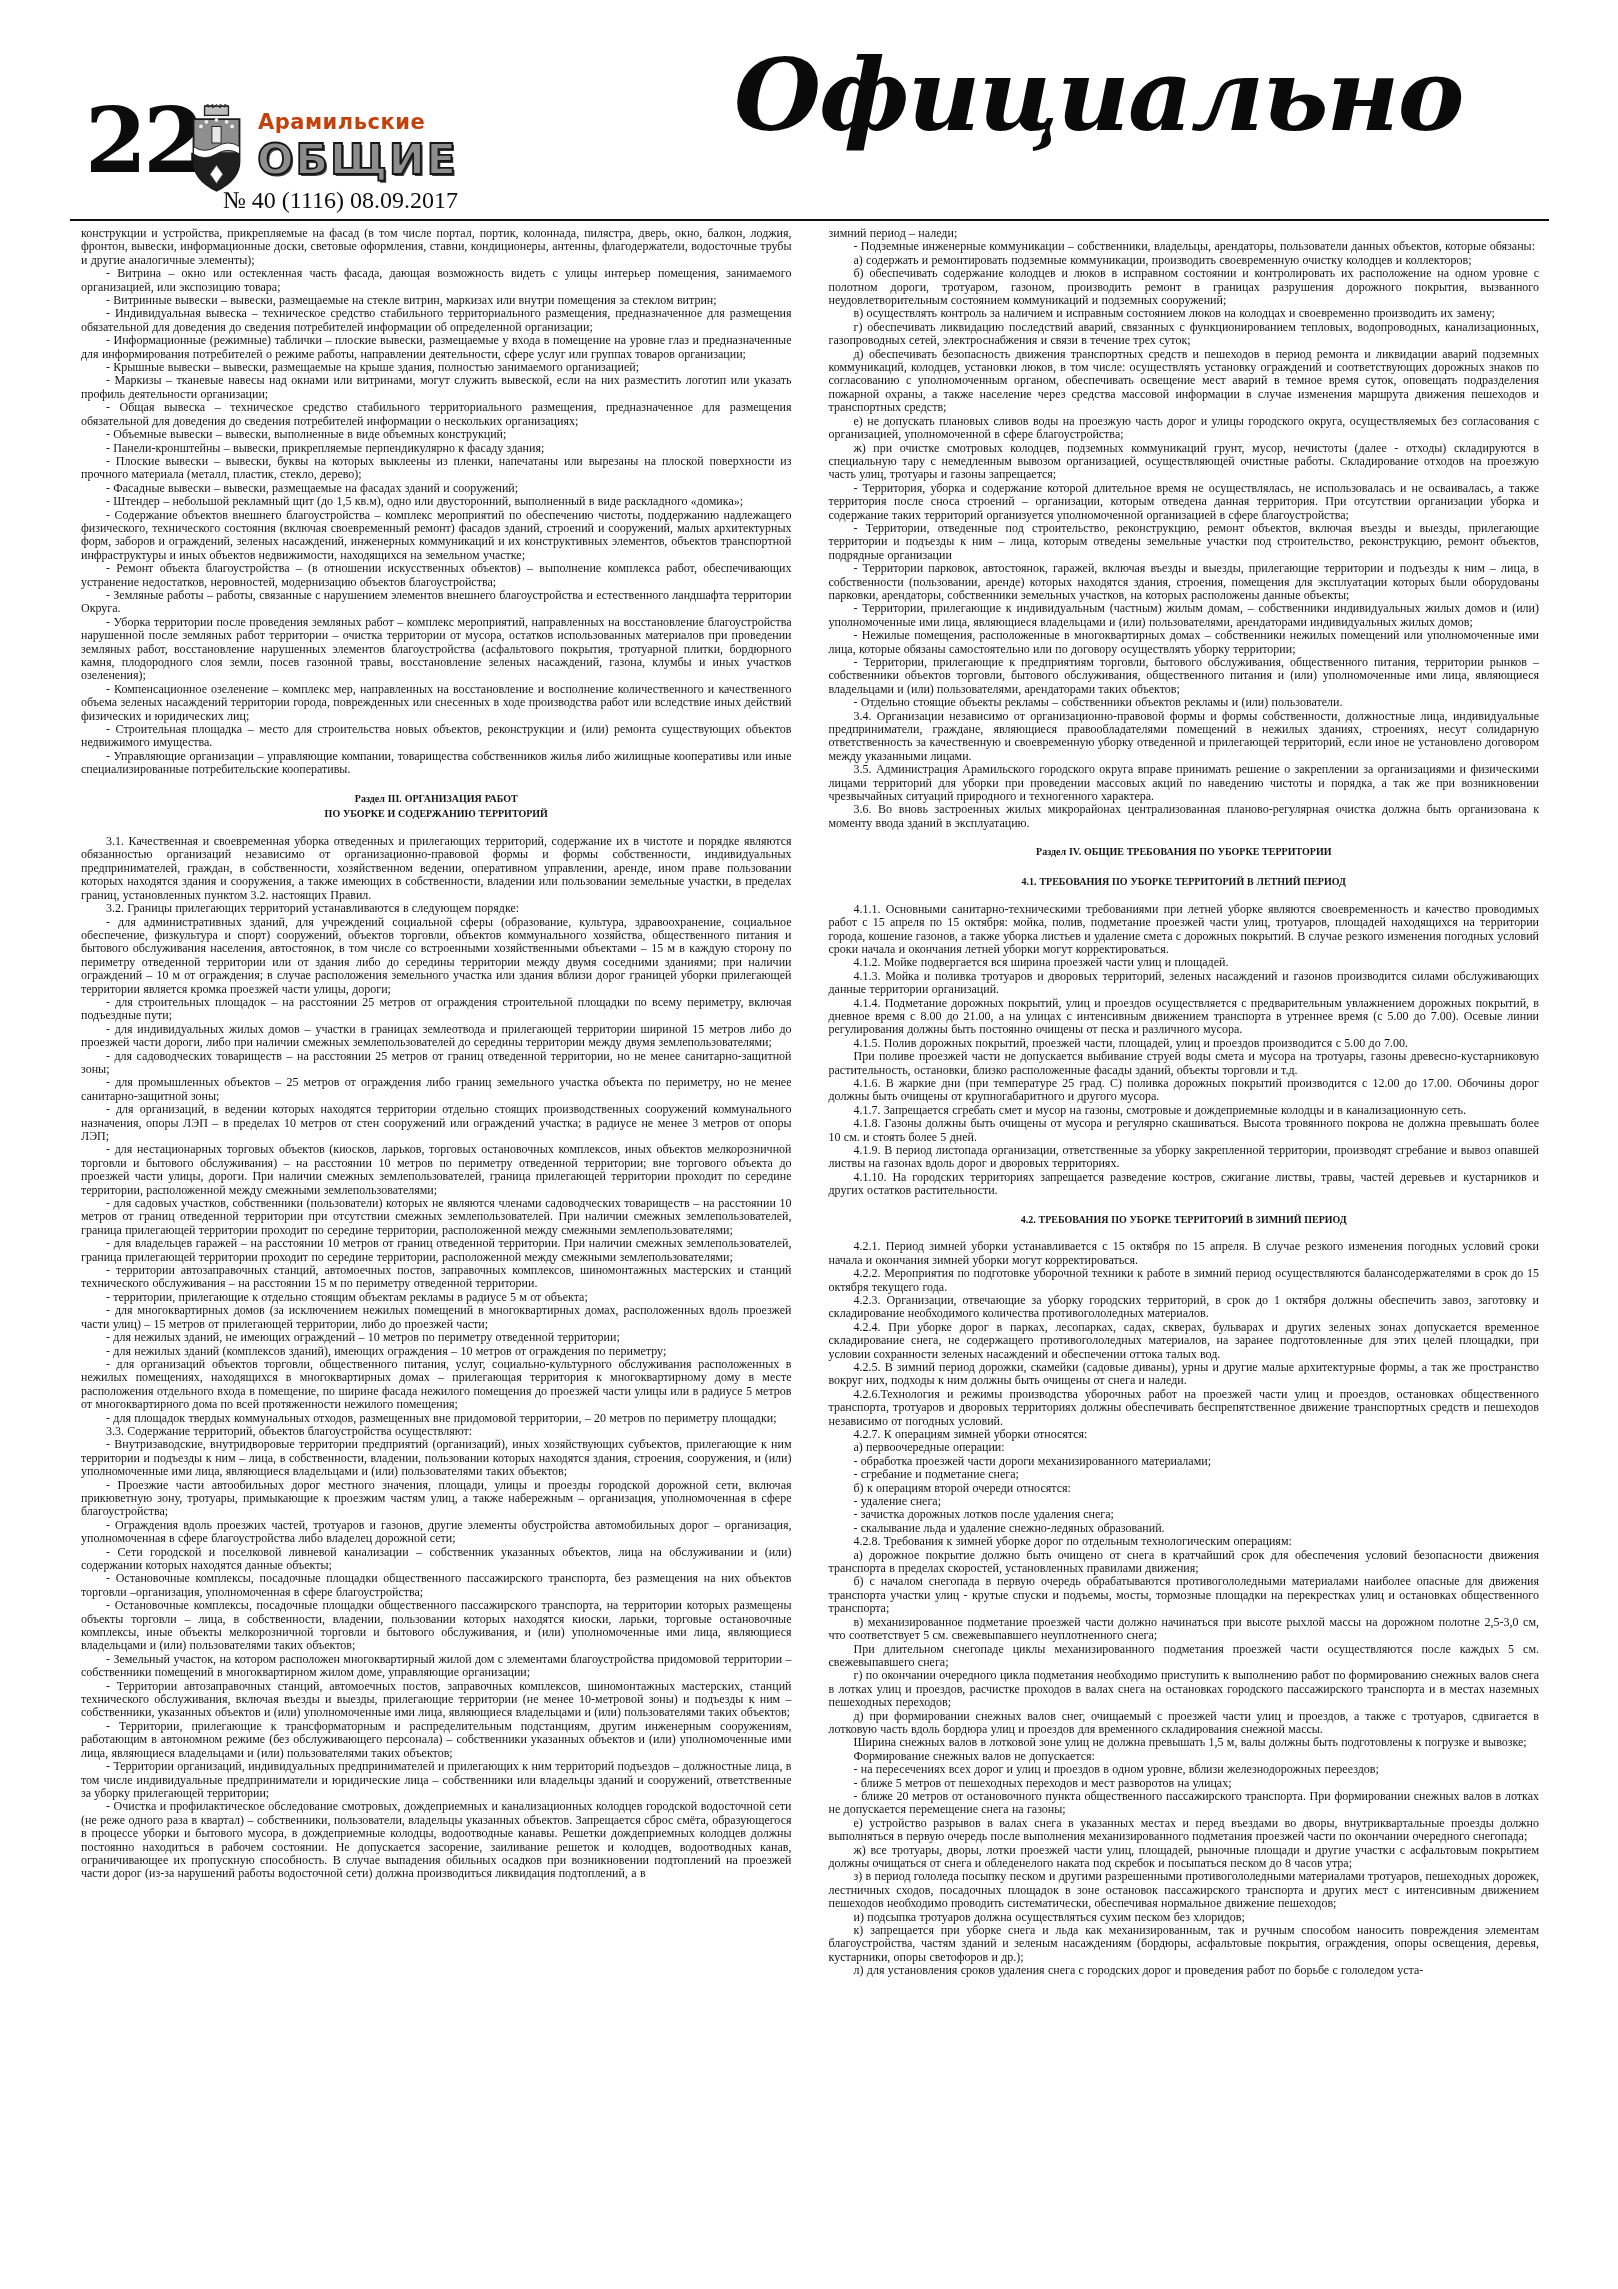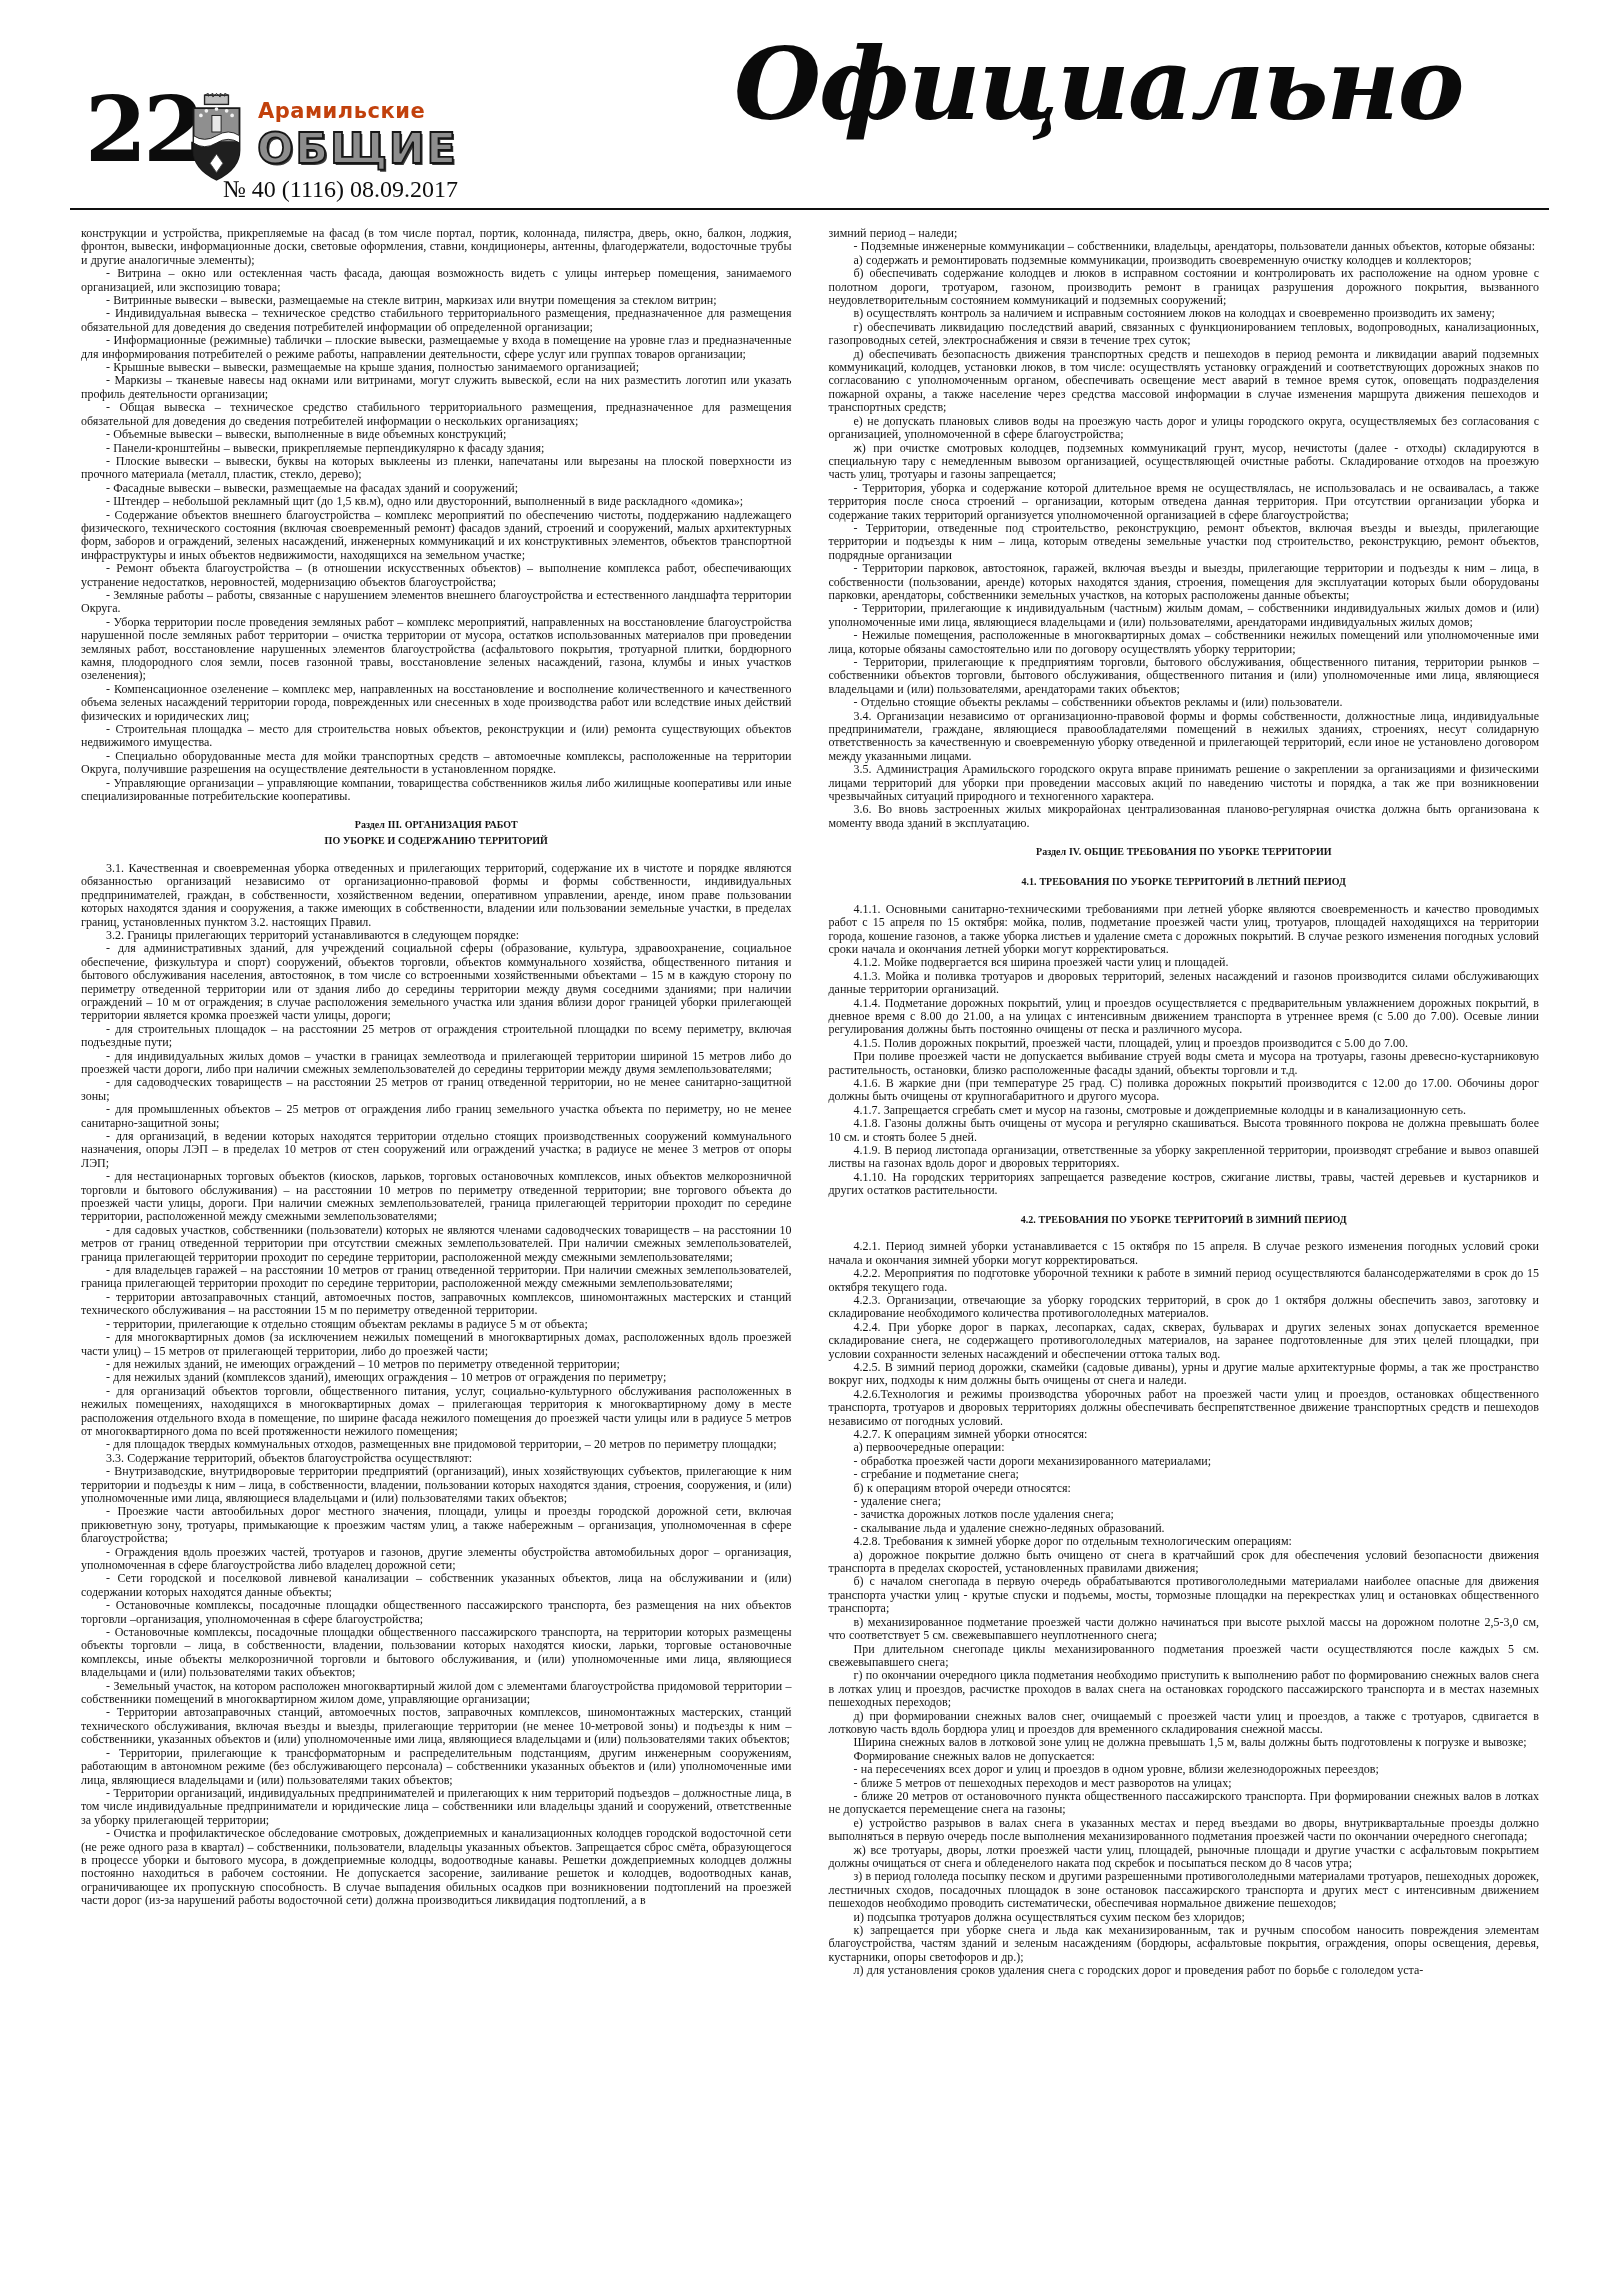--- a/index.html
+++ b/index.html
@@ -1,19 +1,19 @@
 <!DOCTYPE html>
 <html style="font-size:14.8px"><head>
 <meta charset="utf-8">
 <style>
   html,body{margin:0;padding:0;background:#ffffff;}
   .page{position:relative;width:1619px;height:2290px;background:#fff;overflow:hidden;
         font-family:"Liberation Serif",serif;color:#111;}
   
-  .header{position:absolute;left:0;top:1px;width:1395px;height:210px;}
+  .header{position:absolute;left:0;top:12px;width:1395px;height:210px;}
   .page-num{position:absolute;left:85px;top:89px;font-family:"DejaVu Serif",serif;
             font-weight:bold;font-size:89px;line-height:0.9;letter-spacing:-3.7px;color:#0c0c0c;}
   .crest{position:absolute;left:188px;top:92px;width:57px;height:89px;}
   .logo-top{position:absolute;left:258px;top:98px;font-family:"DejaVu Sans",sans-serif;
             font-weight:bold;font-size:21px;color:#c2410c;letter-spacing:0.5px;}
   .logo-bottom{position:absolute;left:257px;top:126px;font-family:"DejaVu Sans",sans-serif;
             font-weight:bold;font-size:43px;line-height:1;color:#8d8d8d;letter-spacing:1.8px;
             -webkit-text-stroke:1.8px #161616;text-shadow:1.8px 1.8px 0 #3a3a3a;}
   .issue-line{position:absolute;left:181px;top:175px;width:277px;text-align:right;
             font-size:24px;font-family:"Liberation Serif",serif;color:#0e0e0e;}
@@ -73,21 +73,20 @@
         <div class="p">- Панели-кронштейны – вывески, прикрепляемые перпендикулярно к фасаду здания;</div>
         <div class="p">- Плоские вывески – вывески, буквы на которых выклеены из пленки, напечатаны или вырезаны на плоской поверхности из прочного материала (металл, пластик, стекло, дерево);</div>
         <div class="p">- Фасадные вывески – вывески, размещаемые на фасадах зданий и сооружений;</div>
         <div class="p">- Штендер – небольшой рекламный щит (до 1,5 кв.м), одно или двусторонний, выполненный в виде раскладного «домика»;</div>
         <div class="p">- Содержание объектов внешнего благоустройства – комплекс мероприятий по обеспечению чистоты, поддержанию надлежащего физического, технического состояния (включая своевременный ремонт) фасадов зданий, строений и сооружений, малых архитектурных форм, заборов и ограждений, зеленых насаждений, инженерных коммуникаций и их конструктивных элементов, объектов транспортной инфраструктуры и иных объектов недвижимости, находящихся на земельном участке;</div>
         <div class="p">- Ремонт объекта благоустройства – (в отношении искусственных объектов) – выполнение комплекса работ, обеспечивающих устранение недостатков, неровностей, модернизацию объектов благоустройства;</div>
         <div class="p">- Земляные работы – работы, связанные с нарушением элементов внешнего благоустройства и естественного ландшафта территории Округа.</div>
         <div class="p">- Уборка территории после проведения земляных работ – комплекс мероприятий, направленных на восстановление благоустройства нарушенной после земляных работ территории – очистка территории от мусора, остатков использованных материалов при проведении земляных работ, восстановление нарушенных элементов благоустройства (асфальтового покрытия, тротуарной плитки, бордюрного камня, плодородного слоя земли, посев газонной травы, восстановление зеленых насаждений, газона, клумбы и иных участков озеленения);</div>
         <div class="p">- Компенсационное озеленение – комплекс мер, направленных на восстановление и восполнение количественного и качественного объема зеленых насаждений территории города, поврежденных или снесенных в ходе производства работ или вследствие иных действий физических и юридических лиц;</div>
         <div class="p">- Строительная площадка – место для строительства новых объектов, реконструкции и (или) ремонта существующих объектов недвижимого имущества.</div>
-        <div class="p">- Специально оборудованные места для мойки транспортных средств – автомоечные комплексы, расположенные на территории Округа, получившие разрешения на осуществление деятельности в установленном порядке.</div>
         <div class="p">- Управляющие организации – управляющие компании, товарищества собственников жилья либо жилищные кооперативы или иные специализированные потребительские кооперативы.</div>
         <div class="h">Раздел III.  ОРГАНИЗАЦИЯ РАБОТ
 ПО УБОРКЕ И СОДЕРЖАНИЮ ТЕРРИТОРИЙ</div>
         <div class="p">3.1. Качественная и своевременная уборка отведенных и прилегающих территорий, содержание их в чистоте и порядке являются обязанностью организаций независимо от организационно-правовой формы и формы собственности, индивидуальных предпринимателей, граждан, в собственности, хозяйственном ведении, оперативном управлении, аренде, ином праве пользовании которых находятся здания и сооружения, а также имеющих в собственности, владении или пользовании земельные участки, в пределах границ, установленных пунктом 3.2. настоящих Правил.</div>
         <div class="p">3.2. Границы прилегающих территорий устанавливаются в следующем порядке:</div>
         <div class="p">- для административных зданий, для учреждений социальной сферы (образование, культура, здравоохранение, социальное обеспечение, физкультура и спорт) сооружений, объектов торговли, объектов коммунального хозяйства, общественного питания и бытового обслуживания населения, автостоянок, в том числе со встроенными хозяйственными объектами – 15 м в каждую сторону по периметру отведенной территории или от здания либо до середины территории между двумя соседними зданиями; при наличии ограждений – 10 м от ограждения; в случае расположения земельного участка или здания вблизи дорог границей уборки прилегающей территории является кромка проезжей части улицы, дороги;</div>
         <div class="p">- для строительных площадок – на расстоянии 25 метров от ограждения строительной площадки по всему периметру, включая подъездные пути;</div>
         <div class="p">- для индивидуальных жилых домов  –  участки в границах землеотвода и прилегающей территории шириной 15 метров либо до проезжей части дороги, либо при наличии смежных землепользователей до середины территории между двумя землепользователями;</div>
         <div class="p">- для садоводческих товариществ – на расстоянии 25 метров от границ отведенной территории, но не менее санитарно-защитной зоны;</div>
         <div class="p">-  для промышленных объектов – 25 метров от ограждения либо границ земельного участка объекта по периметру, но не менее санитарно-защитной зоны;</div>

